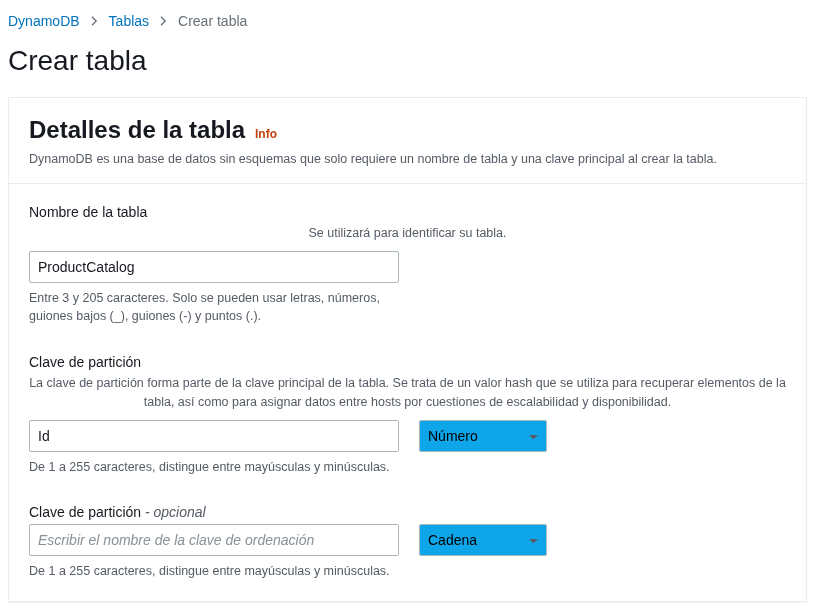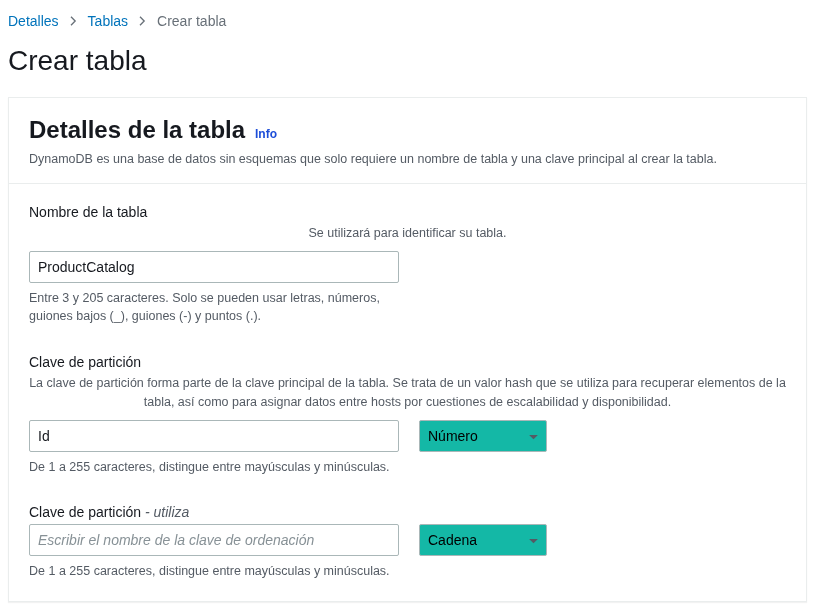--- a/index.html
+++ b/index.html
@@ -46,21 +46,21 @@
     .panel-header {
       padding: 18px 20px 14px 20px;
       border-bottom: 1px solid #eaeded;
     }
     .panel-header h2 {
       font-size: 24px;
       font-weight: 700;
       display: inline;
     }
     .info-link {
-      color: #1d4ed8;
+      color: #c2410c;
       font-size: 12px;
       font-weight: 700;
       text-decoration: none;
       margin-left: 6px;
     }
     .panel-header .desc {
       color: #545b64;
       font-size: 12.5px;
       margin-top: 6px;
       line-height: 1.5;
@@ -115,21 +115,21 @@
       position: relative;
       width: 128px;
     }
     .select-wrap select {
       width: 100%;
       height: 32px;
       padding: 4px 28px 4px 8px;
       font-size: 14px;
       border: 1px solid #aab7b8;
       border-radius: 2px;
-      background: #14b8a6;
+      background: #0ea5e9;
       font-family: inherit;
       appearance: none;
       -webkit-appearance: none;
       cursor: pointer;
     }
     .select-wrap .caret {
       position: absolute;
       right: 8px;
       top: 50%;
       transform: translateY(-50%);
@@ -140,21 +140,21 @@
       color: #545b64;
       font-size: 12.5px;
       line-height: 1.5;
       max-width: 370px;
     }
   </style>
 </head>
 <body>
 
 <nav class="breadcrumb">
-  <a href="#">Detalles</a>
+  <a href="#">DynamoDB</a>
   <span class="chevron">
     <svg width="9" height="10" viewBox="0 0 8 12">
         <path d="M1 1 L6 6 L1 11" fill="none" stroke="#687078" stroke-width="1.6"></path>
       </svg>
   </span>
   <a href="#">Tablas</a>
   <span class="chevron">
     <svg width="9" height="10" viewBox="0 0 8 12">
         <path d="M1 1 L6 6 L1 11" fill="none" stroke="#687078" stroke-width="1.6"></path>
       </svg>
@@ -196,21 +196,21 @@
               </svg>
           </span>
         </div>
       </div>
       <div class="constraint">De 1 a 255 caracteres, distingue entre mayúsculas y minúsculas.</div>
     </div>
 
     <div class="field-group">
       <div class="field-label">
         <span>Clave de partición</span>
-        <span class="optional">- utiliza</span>
+        <span class="optional">- opcional</span>
       </div>
       <div class="field-row">
         <input type="text" placeholder="Escribir el nombre de la clave de ordenación" style="">
         <div class="select-wrap">
           <select>
             <option>Cadena</option>
           </select>
           <span class="caret">
             <svg width="11" height="7" viewBox="0 0 12 8">
                 <path d="M1 1 L6 6 L11 1" fill="#545b64"></path>

